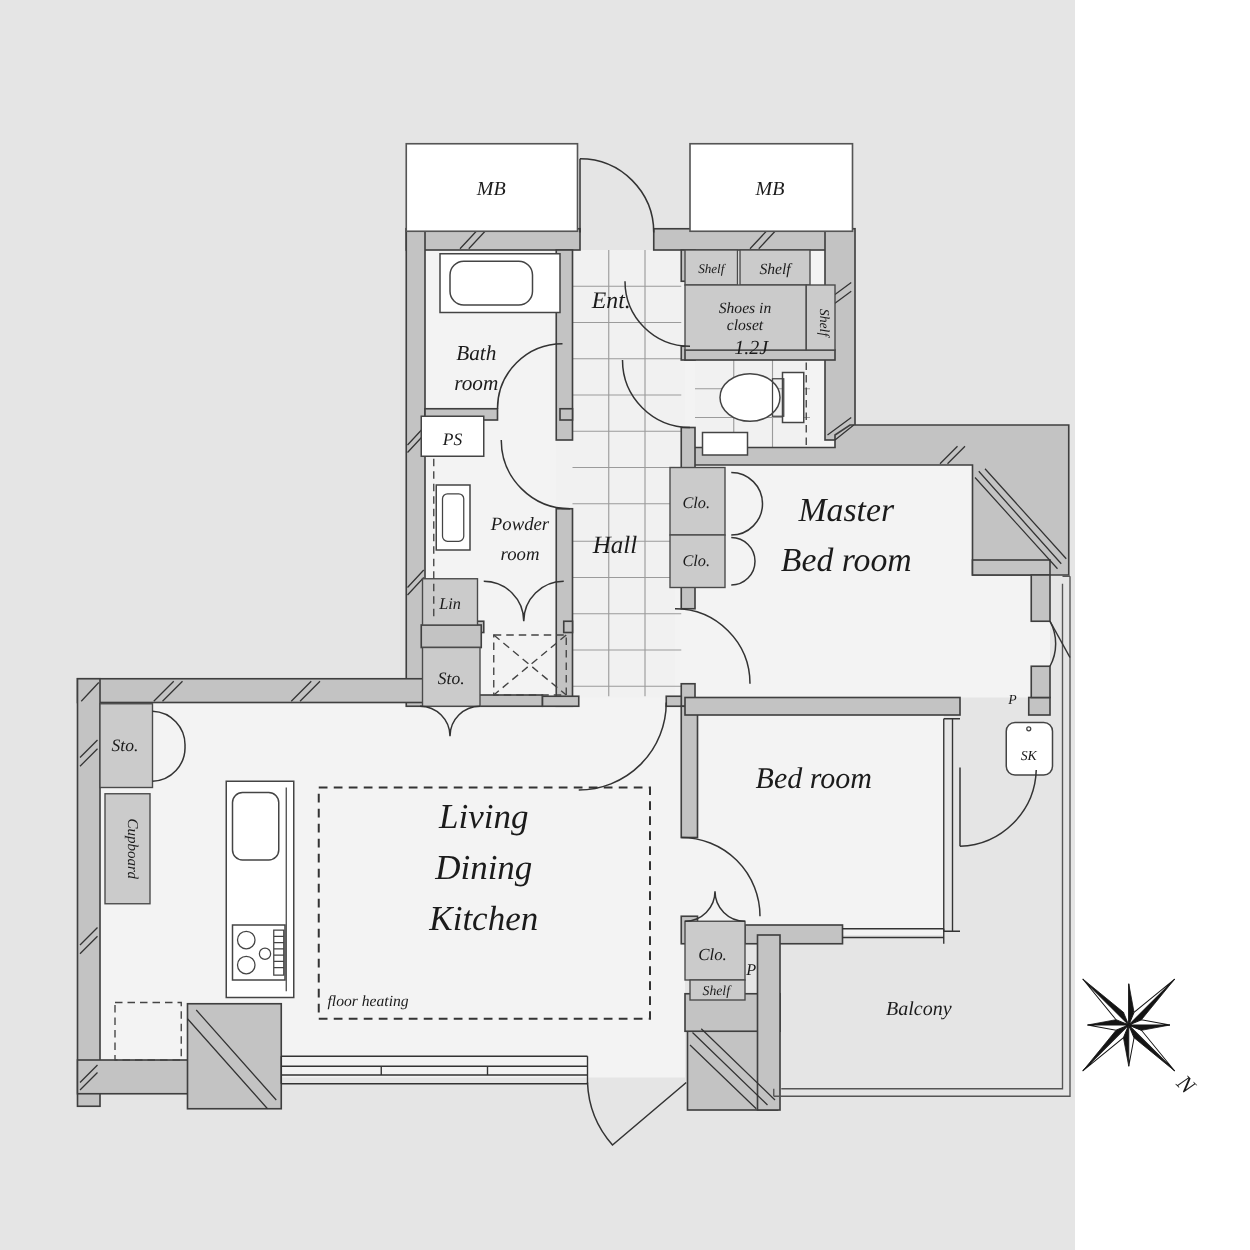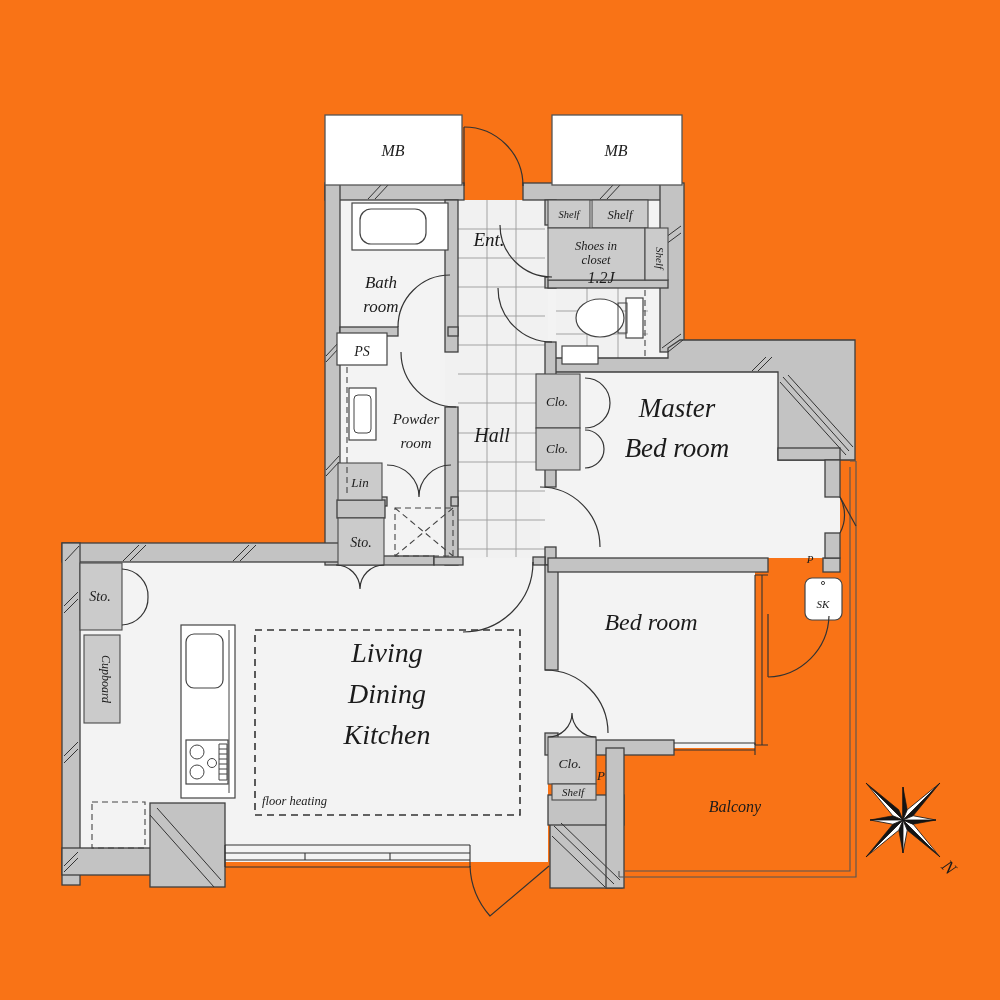--- a/index.html
+++ b/index.html
@@ -1,16 +1,16 @@
 <!DOCTYPE html>
 <html><head>
 <meta charset="utf-8">
 <style>
   html,body{margin:0;padding:0;background:#ffffff;}
-  .stage{width:1000px;height:1000px;position:relative;background:#f97316;}
+  .stage{width:860px;height:1000px;position:relative;background:#e5e5e5;}
   svg{display:block;}
   .lbl{font-family:"Liberation Serif","DejaVu Serif",serif;font-style:italic;fill:#1b1b1b;}
   .wall{fill:#c3c3c3;stroke:#3f3f3f;stroke-width:1.3;}
   .closet{fill:#cbcbcb;stroke:#4a4a4a;stroke-width:1.1;}
   .floor{fill:#f3f3f3;stroke:none;}
   .tilefloor{fill:#f1f1f1;stroke:none;}
   .door{fill:none;stroke:#333;stroke-width:1.2;}
   .fix{fill:#ffffff;stroke:#444;stroke-width:1.2;}
   .fixline{fill:none;stroke:#444;stroke-width:1;}
   .dash{fill:none;stroke:#444;stroke-width:1.1;stroke-dasharray:6 4;}

